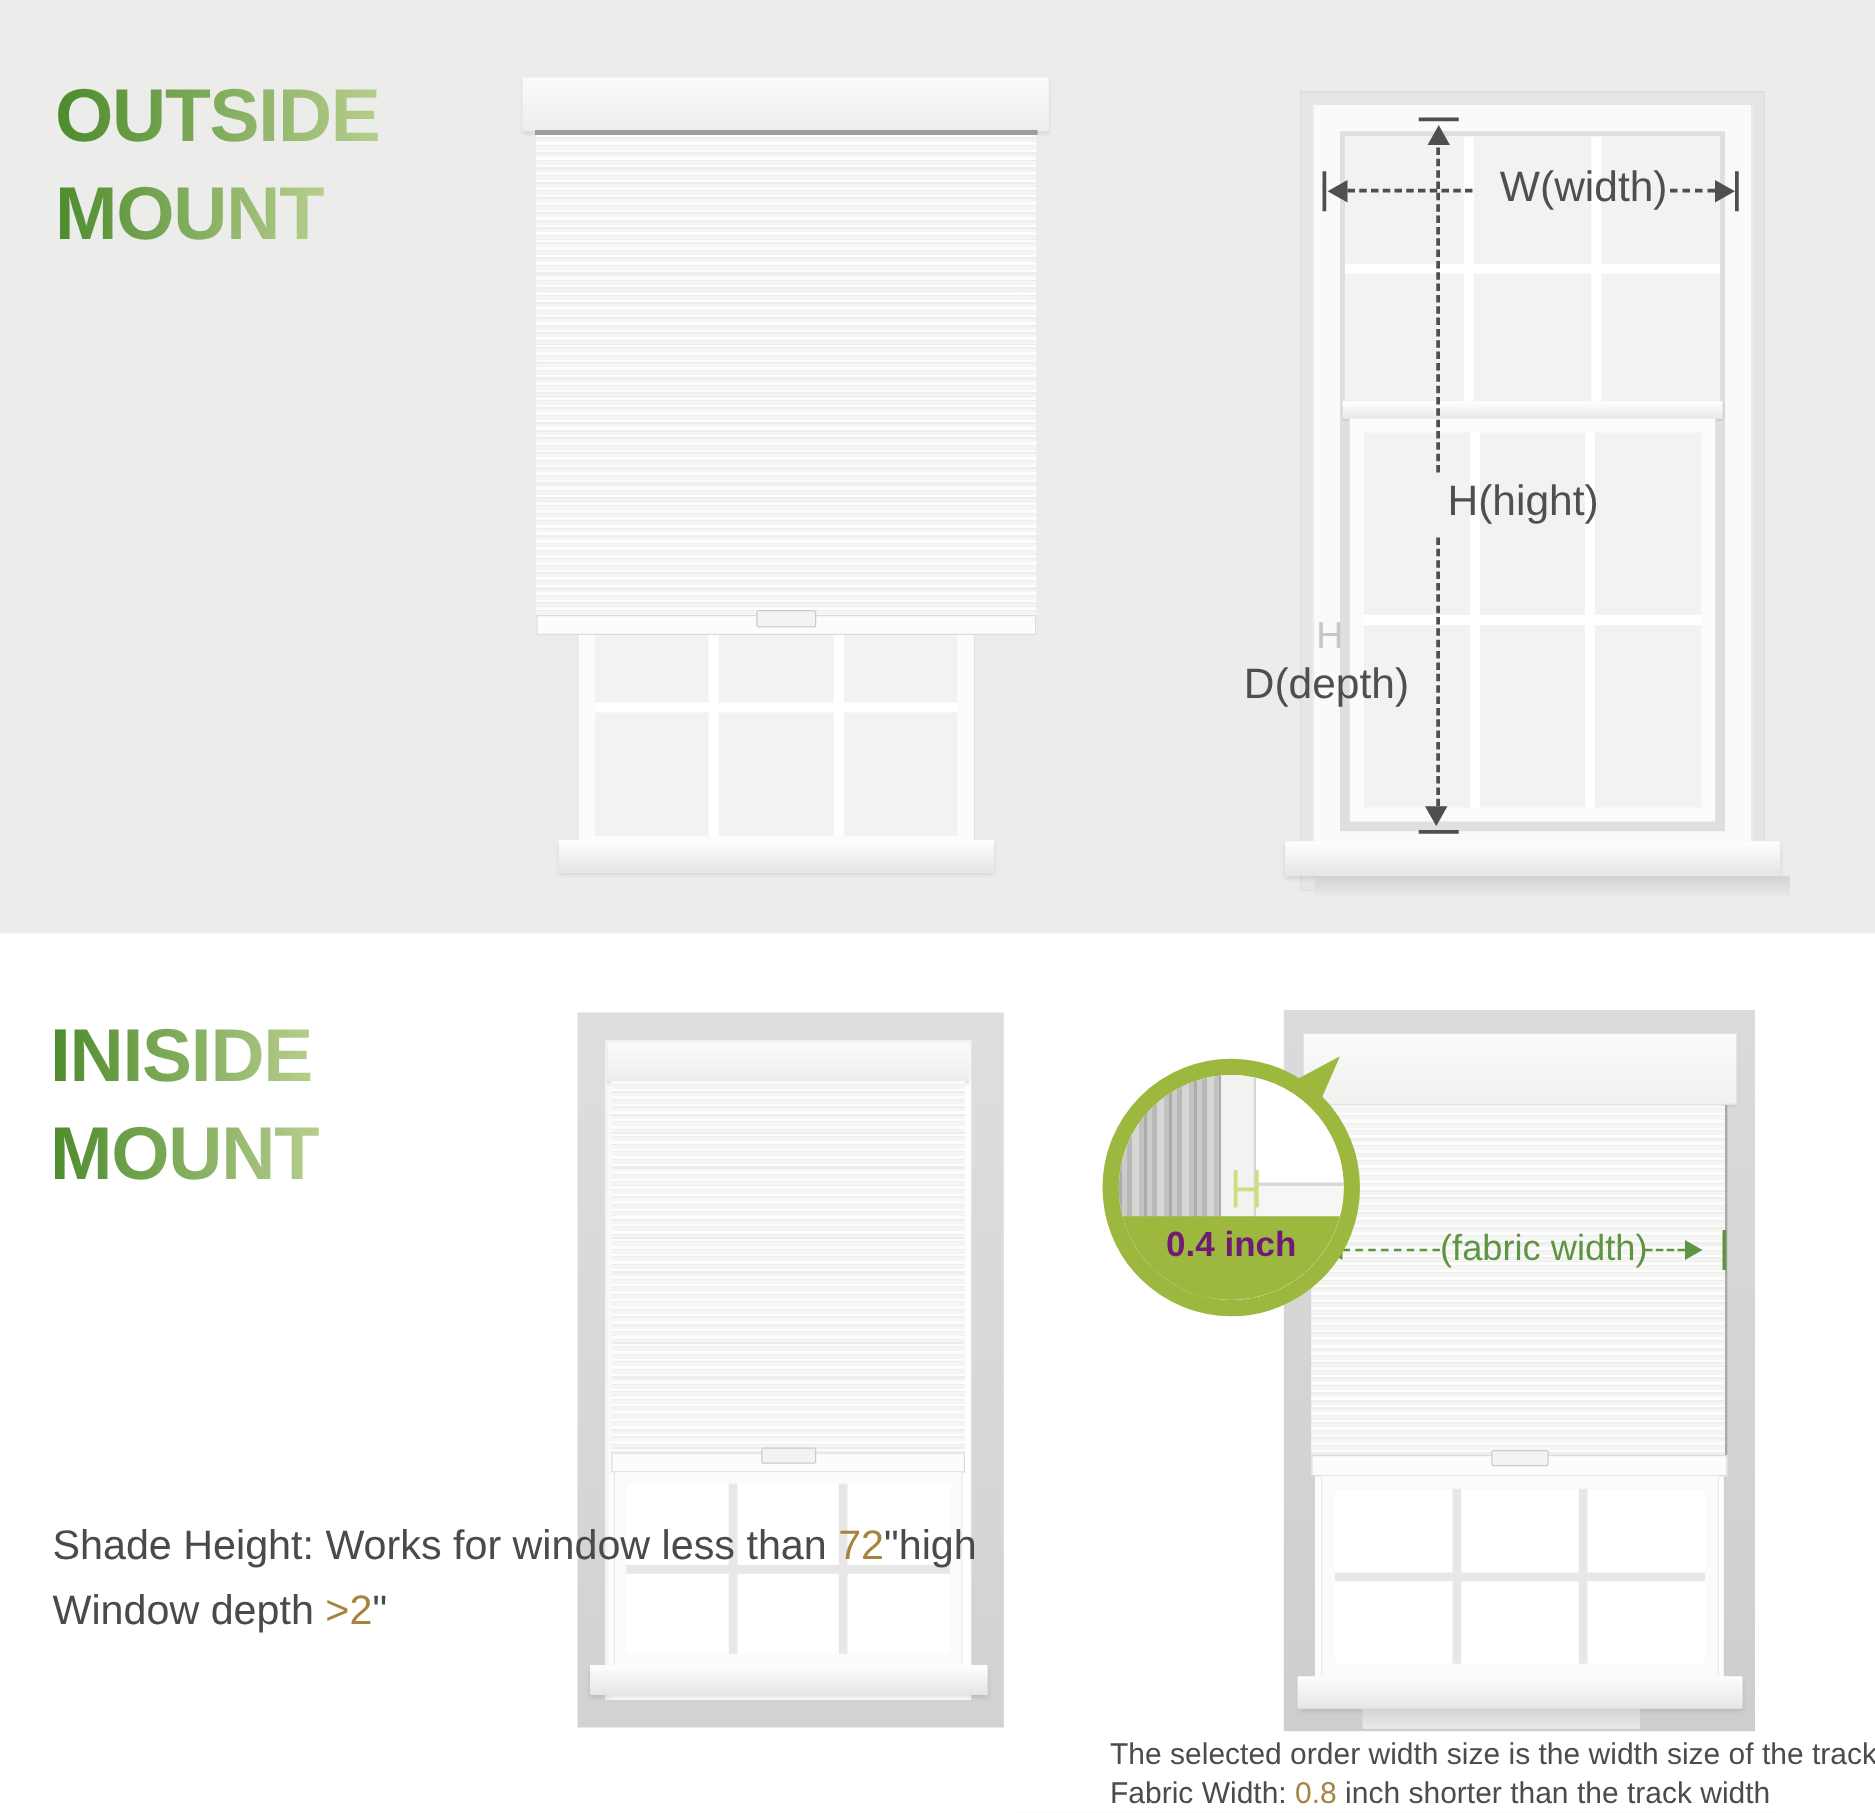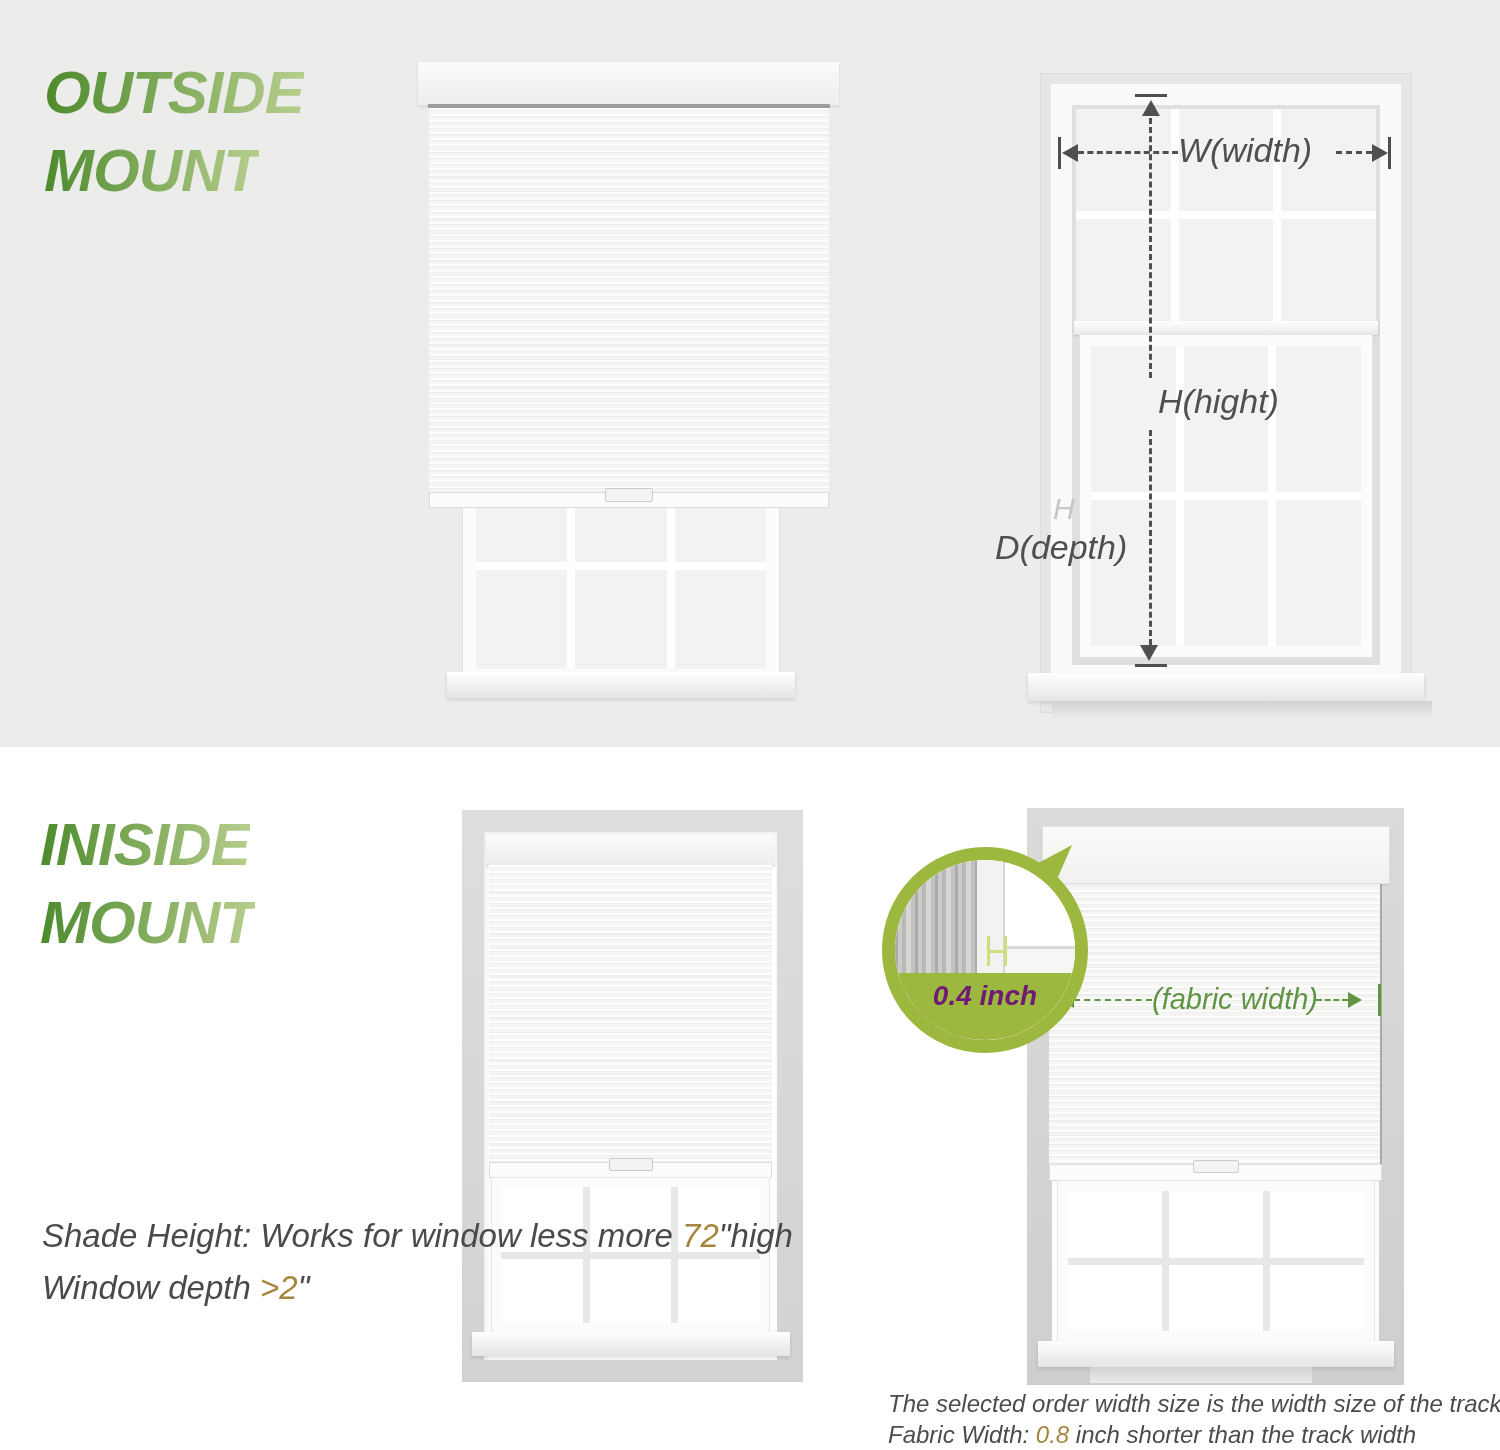--- a/index.html
+++ b/index.html
@@ -1,17 +1,17 @@
 <!DOCTYPE html>
 <html style="--bg_top: #ececeb; --bg_bottom: #ffffff; --title_grad_start: #4d8b2d; --title_grad_end: #b7ce8d; --body_text: #4a4a4a; --highlight_gold: #a5853e; --measure_gray: #4f4f4f; --label_brown: #5d4a42; --label_green: #5f9442; --circle_green: #9cb83e; --gap_mark: #cede7e;"><head>
 <meta charset="utf-8">
 <style>
   html,body{margin:0;padding:0;background:#fff;}
   .canvas{position:relative;width:1500px;height:1450px;overflow:hidden;
-          font-family:"Liberation Sans",sans-serif;background:var(--bg_bottom,#ffffff);font-style:italic;}
+          font-family:"Liberation Sans",sans-serif;background:var(--bg_bottom,#ffffff);}
   .abs{position:absolute;}
 
   
   .bg-top{left:0;top:0;width:1500px;height:747px;background:var(--bg_top,#ececeb);}
   .bg-bottom{left:0;top:747px;width:1500px;height:703px;background:var(--bg_bottom,#ffffff);}
 
   
   .title{font-weight:bold;font-size:60px;line-height:78px;letter-spacing:-1px;}
   .grad-line{width:fit-content;
     background:linear-gradient(90deg,var(--title_grad_start,#4d8b2d),var(--title_grad_end,#b7ce8d));
@@ -128,21 +128,21 @@
         <div></div>
       </div>
   </div>
   <div class="abs sill" style="left:1028px;top:673px;width:396px;height:28px;"></div>
   <div class="abs sillshadow" style="left:1052px;top:701px;width:380px;height:17px;"></div>
 
   <div class="meas">
     <div class="abs bar-v" style="left:1058px;top:137px;height:32px;"></div>
     <div class="abs tri left" style="left:1062px;top:144px;"></div>
     <div class="abs dash-h" style="left:1078px;top:151px;width:100px;"></div>
-    <div class="abs mlabel" style="left:1178px;top:131px;width:156px;text-align:left;">W(width)</div>
+    <div class="abs mlabel" style="left:1178px;top:131px;width:156px;text-align:right;">W(width)</div>
     <div class="abs dash-h" style="left:1336px;top:151px;width:36px;"></div>
     <div class="abs tri right" style="left:1372px;top:144px;"></div>
     <div class="abs bar-v" style="left:1388px;top:137px;height:32px;"></div>
   </div>
 
   <div class="meas">
     <div class="abs bar-h" style="left:1135px;top:94px;width:32px;"></div>
     <div class="abs tri up" style="left:1142px;top:100px;"></div>
     <div class="abs dash-v" style="left:1149px;top:118px;height:260px;"></div>
     <div class="abs mlabel" style="left:1158px;top:382px;">H(hight)</div>
@@ -172,21 +172,21 @@
         <div></div>
         <div></div>
         <div></div>
         <div></div>
         <div></div>
       </div>
   </div>
   <div class="abs sill" style="left:472px;top:1332px;width:318px;height:24px;"></div>
 
   <div class="abs instr" style="left:42px;top:1210px;">
-    <div><span>Shade Height: Works for window less more </span><span class="hl">72</span><span>"high</span></div>
+    <div><span>Shade Height: Works for window less than </span><span class="hl">72</span><span>"high</span></div>
     <div><span>Window depth </span><span class="hl">&gt;2</span><span>"</span></div>
   </div>
 
   <div class="abs" style="left:1027px;top:808px;width:377px;height:577px;background:linear-gradient(180deg,#dbdbdb,#cecece);"></div>
   <div class="abs" style="left:1052px;top:833px;width:327px;height:530px;background:#fdfdfd;"></div>
   <div class="abs" style="left:1042px;top:826px;width:348px;height:58px;background:linear-gradient(#fbfbfa,#f0f0ee);border:1px solid #e2e2e0;box-shadow:0 1px 2px rgba(0,0,0,.1);box-sizing:border-box;z-index:5;"></div>
 
   <div class="meas-order">
     <div class="abs bar-v" style="left:1048px;top:840px;height:30px;"></div>
     <div class="abs tri sm left" style="left:1052px;top:847px;"></div>

